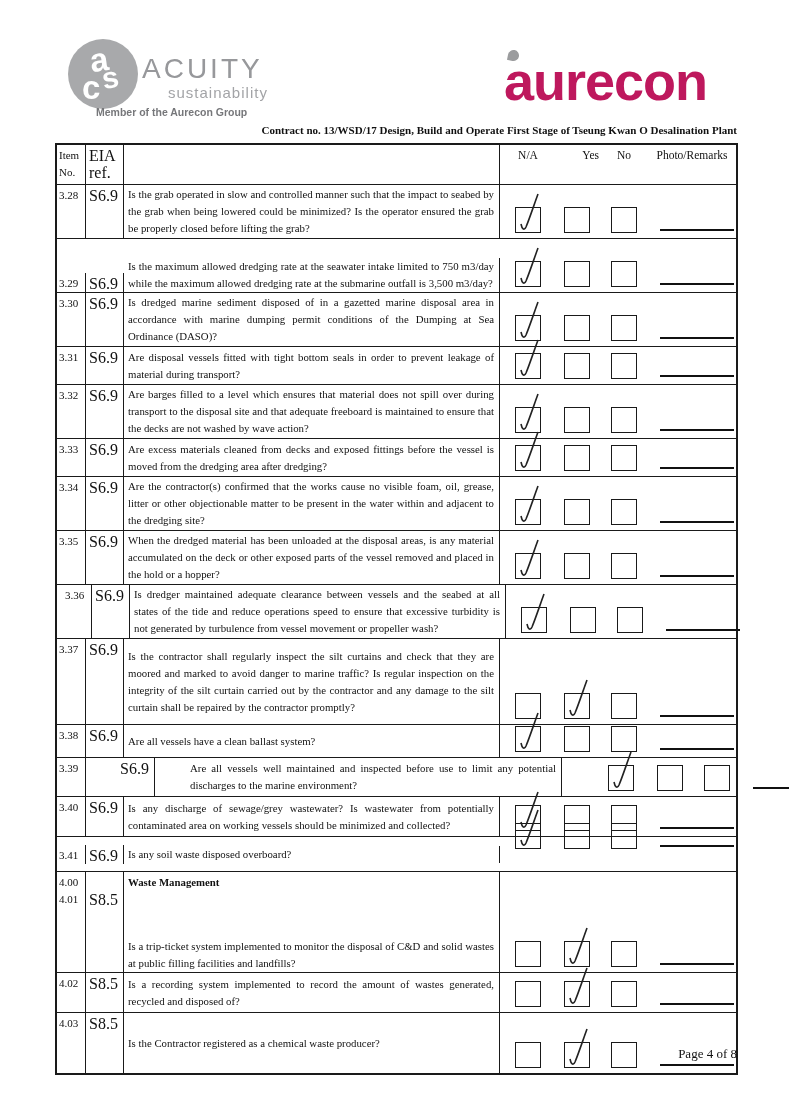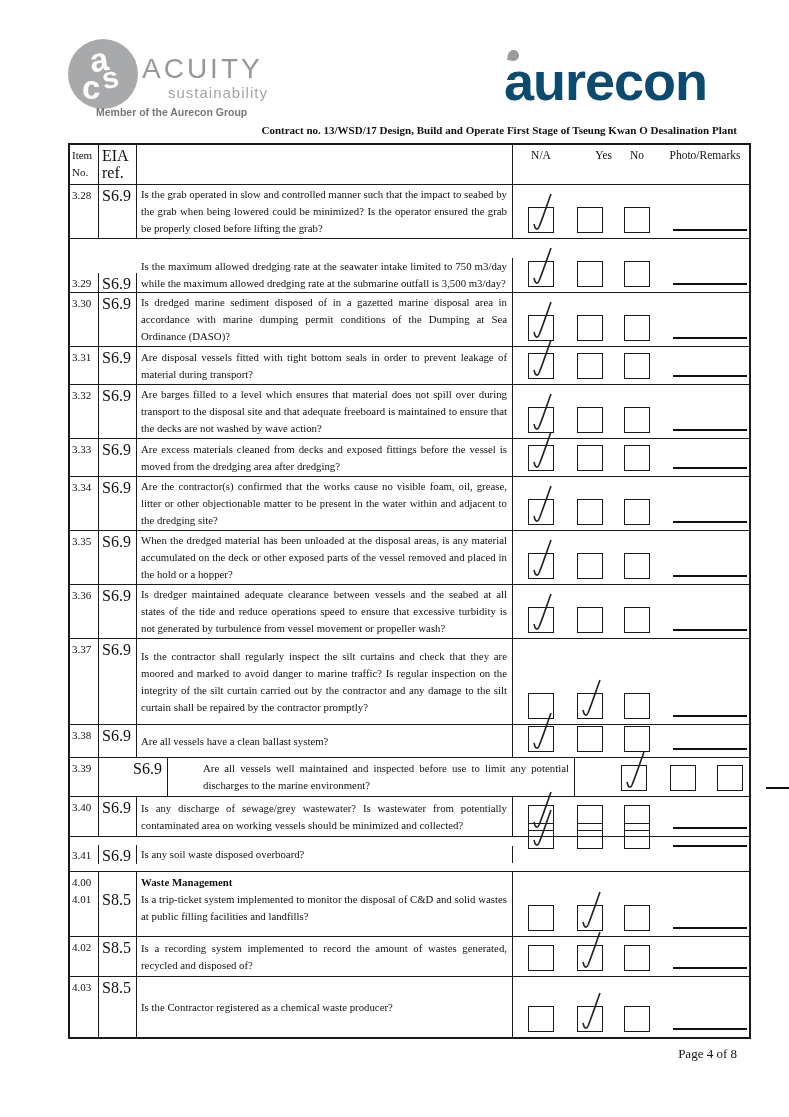--- a/index.html
+++ b/index.html
@@ -13,37 +13,37 @@
   .acuity-monogram { position:absolute; left:0; top:0; width:70px; height:70px; color:#fff; font-weight:bold; }
   .acuity-monogram .m-a { position:absolute; left:22px; top:2px;  font-size:33px; transform:rotate(-8deg); }
   .acuity-monogram .m-s { position:absolute; left:34px; top:22px; font-size:30px; transform:rotate(-10deg); }
   .acuity-monogram .m-c { position:absolute; left:14px; top:30px; font-size:33px; }
   .acuity-name { position:absolute; left:78px; top:17px; font-size:28px; letter-spacing:3px; color:#97989b; font-weight:400; }
   .acuity-sub  { position:absolute; left:104px; top:48px; font-size:15px; letter-spacing:1px; color:#a3a4a7; }
   .acuity-tag  { position:absolute; left:32px; top:70px; font-size:10.5px; font-weight:bold; color:#76777a; }
 
   .aurecon { position:absolute; left:504px; top:42px; width:260px; height:70px; font-family:"Liberation Sans", sans-serif; }
   .aurecon-dot  { position:absolute; left:4px; top:8px; width:11px; height:11px; border-radius:50% 50% 50% 0; background:#9b9c9e; transform:rotate(12deg); }
-  .aurecon-text { position:absolute; left:0; top:8px; font-size:54px; font-weight:800; letter-spacing:-1px; color:#0c4a6e; }
+  .aurecon-text { position:absolute; left:0; top:8px; font-size:54px; font-weight:800; letter-spacing:-1px; color:#be185d; }
 
   
   .title { position:absolute; left:55px; top:124px; width:682px; text-align:right;
            font-size:11px; font-weight:bold; }
 
   
-  .tbl { position:absolute; left:55px; top:143px; width:683px; border:2px solid #1a1a1a;margin-left:13px; }
+  .tbl { position:absolute; left:55px; top:143px; width:683px; border:2px solid #1a1a1a; }
   .trow { display:flex; border-bottom:1.3px solid #1a1a1a; }
   .trow:last-child { border-bottom:none; }
   .c { position:relative; }
   .c-item { width:29px;  border-right:1.2px solid #1a1a1a; font-size:11px; padding:2px 1px 0 2px; line-height:17px; }
   .c-ref  { width:38px;  border-right:1.2px solid #1a1a1a; font-size:16px; padding:2px 1px 0 3px; line-height:17px; }
   .c-q    { width:376px; border-right:1.2px solid #1a1a1a; font-size:10.8px; line-height:17px;
             padding:0 5px 0 4px; text-align:justify; display:flex; flex-direction:column; justify-content:center; }
   .c-q .section-title { font-weight:bold; text-align:left; }
-  .top-align { justify-content:flex-start; padding-top:2px; }
+  .top-align { justify-content:flex-start; padding-top:2px;gap:47px; }
   .c-checks { flex:1; }
 
   
   .hrow { height:40px; }
   .hrow .c-q { justify-content:flex-start; }
   .hlbl { position:absolute; top:4px; font-size:11.5px; text-align:center; }
   .hlbl-na  { left:8px;   width:40px; }
   .hlbl-yes { left:59px;  width:40px;text-align:right; }
   .hlbl-no  { left:104px; width:40px; }
   .hlbl-rm  { left:146px; width:92px; }
@@ -263,21 +263,21 @@
           <div class="box box-na">
             <svg class="tick" viewBox="0 0 26 42">
               <path d="M6 32 C7 37 9 39 11 35 C14 28 19 13 23 2" fill="none" stroke="#222" stroke-width="1.6"></path>
             </svg>
           </div>
           <div class="box box-yes"></div>
           <div class="box box-no"></div>
           <div class="rline"></div>
         </div>
       </div>
-      <div class="trow" style="min-height: 54px;">
+      <div class="trow" style="min-height: 54px; padding-left: 6px;">
         <div class="c c-item">
           <div>3.36</div>
         </div>
         <div class="c c-ref">
           <div>S6.9</div>
         </div>
         <div class="c c-q">
           <div class="qtext">Is dredger maintained adequate clearance between vessels and the seabed at all states of the tide and reduce operations speed to ensure that excessive turbidity is not generated by turbulence from vessel movement or propeller wash?</div>
         </div>
         <div class="c c-checks">

